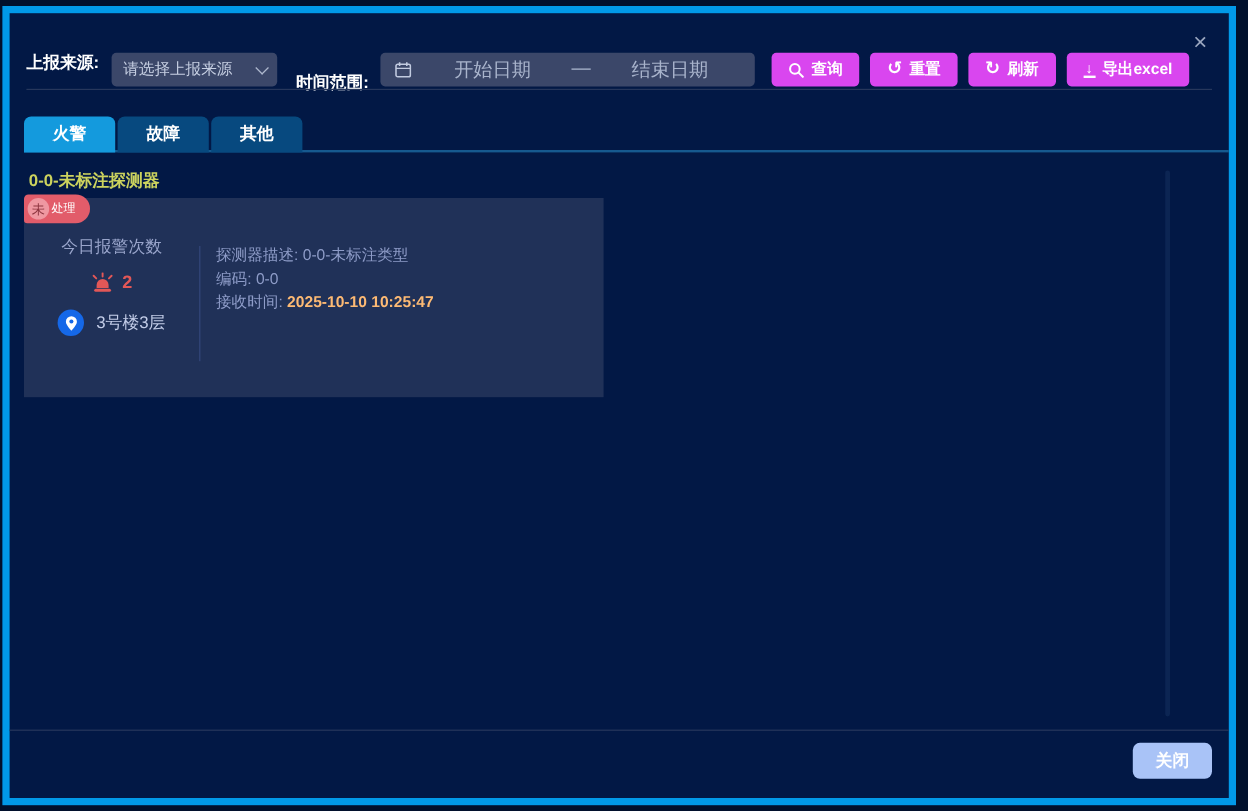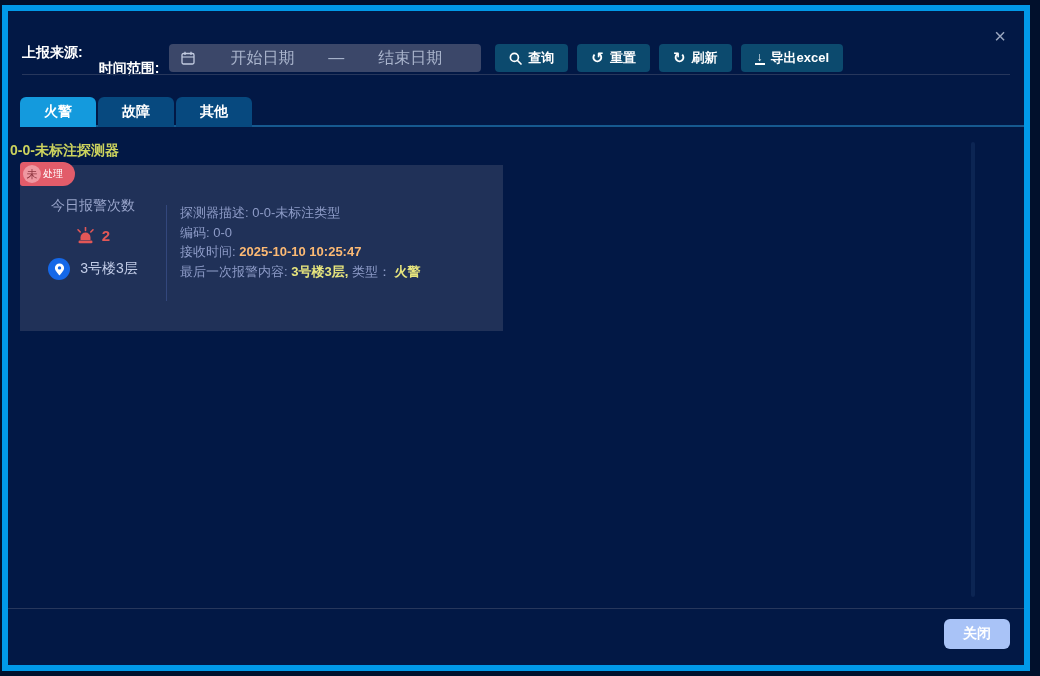--- a/index.html
+++ b/index.html
@@ -39,21 +39,21 @@
   .flabel2 { margin-left:16px;margin-top:16px; }
   .daterange {
     margin-left:10px; width:312px; height:28px; background:#3b4769;
     border-radius:4px; display:flex; align-items:center; padding:0 12px;
     color:#a9b4cc; font-size:16px; cursor:text;
   }
   .cal-icon { width:14px; height:14px; margin-right:8px; flex:none; }
   .dr-start, .dr-end { width:120px; text-align:center; }
   .dr-sep { width:30px; text-align:center; color:#a9b4cc; }
   .btn {
-    height:28px; border:none; border-radius:4px; background:#0c4a6e;
+    height:28px; border:none; border-radius:4px; background:#d946ef;
     color:#ffffff; font-size:13px; font-weight:bold;
     display:flex; align-items:center; justify-content:center;
     padding:0 14px; margin-left:9px; cursor:pointer;
     font-family:"Liberation Sans","DejaVu Sans",sans-serif;
   }
   .btn .bicon { margin-right:6px; display:flex; align-items:center; }
   .btn .uglyph { font-size:15px; font-weight:bold; line-height:14px; }
   .btn-query { margin-left:14px; }
   .dl-wrap { display:flex; flex-direction:column; align-items:center; }
   .dl-arrow { font-size:12px; line-height:10px; font-weight:bold; }
@@ -67,21 +67,21 @@
   }
   .tab {
     width:76px; height:30px; margin-right:2px;
     display:flex; align-items:center; justify-content:center;
     color:#ffffff; font-size:14px; font-weight:bold;
     background:#07497f; border-radius:6px 6px 0 0; cursor:pointer;
   }
   .tab.active { background:#149add; }
   
   .alarm-title {
-    position:absolute; left:2px; top:131px;
+    position:absolute; left:16px; top:131px;
     color:#ccd35e; font-size:14px; font-weight:bold;
   }
   .card {
     position:absolute; left:12px; top:154px; width:483px; height:166px;
     background:#203158;
   }
   .badge {
     position:absolute; left:0; top:-3px; height:24px;
     background:#e25c6a; border-radius:4px 13px 13px 3px;
     display:flex; align-items:center; padding:0 12px 0 3px;
@@ -127,20 +127,24 @@
 </style>
 </head>
 <body>
 
 <div class="window">
 
   <span class="close-x">×</span>
 
   <div class="filters">
     <span class="flabel">上报来源:</span>
+    <div class="select">
+      <span class="sel-text">请选择上报来源</span>
+      <span class="chev"></span>
+    </div>
     <span class="flabel flabel2">时间范围:</span>
     <div class="daterange">
       <svg class="cal-icon" viewBox="0 0 14 14">
         <rect x="1" y="2.5" width="12" height="10.5" rx="1.5" fill="none" stroke="#c2cbe0" stroke-width="1.3"></rect>
         <line x1="4" y1="0.8" x2="4" y2="4" stroke="#c2cbe0" stroke-width="1.3"></line>
         <line x1="10" y1="0.8" x2="10" y2="4" stroke="#c2cbe0" stroke-width="1.3"></line>
         <line x1="1" y1="6" x2="13" y2="6" stroke="#c2cbe0" stroke-width="1.1"></line>
       </svg>
       <span class="dr-start">开始日期</span>
       <span class="dr-sep">—</span>
@@ -221,26 +225,20 @@
         <span class="dval-plain">0-0-未标注类型</span>
       </div>
       <div>
         <span class="dlabel">编码:</span>
         <span class="dval-plain">0-0</span>
       </div>
       <div>
         <span class="dlabel">接收时间:</span>
         <span class="dval-white">2025-10-10 10:25:47</span>
       </div>
-      <div>
-        <span class="dlabel">最后一次报警内容:</span>
-        <span class="dval-yellow">3号楼3层,</span>
-        <span class="dlabel">类型：</span>
-        <span class="dval-yellow">火警</span>
-      </div>
     </div>
   </div>
 
   <div class="scroll-track"></div>
 
   <div class="fdivider"></div>
   <button class="close-btn">关闭</button>
 
 </div>
 

